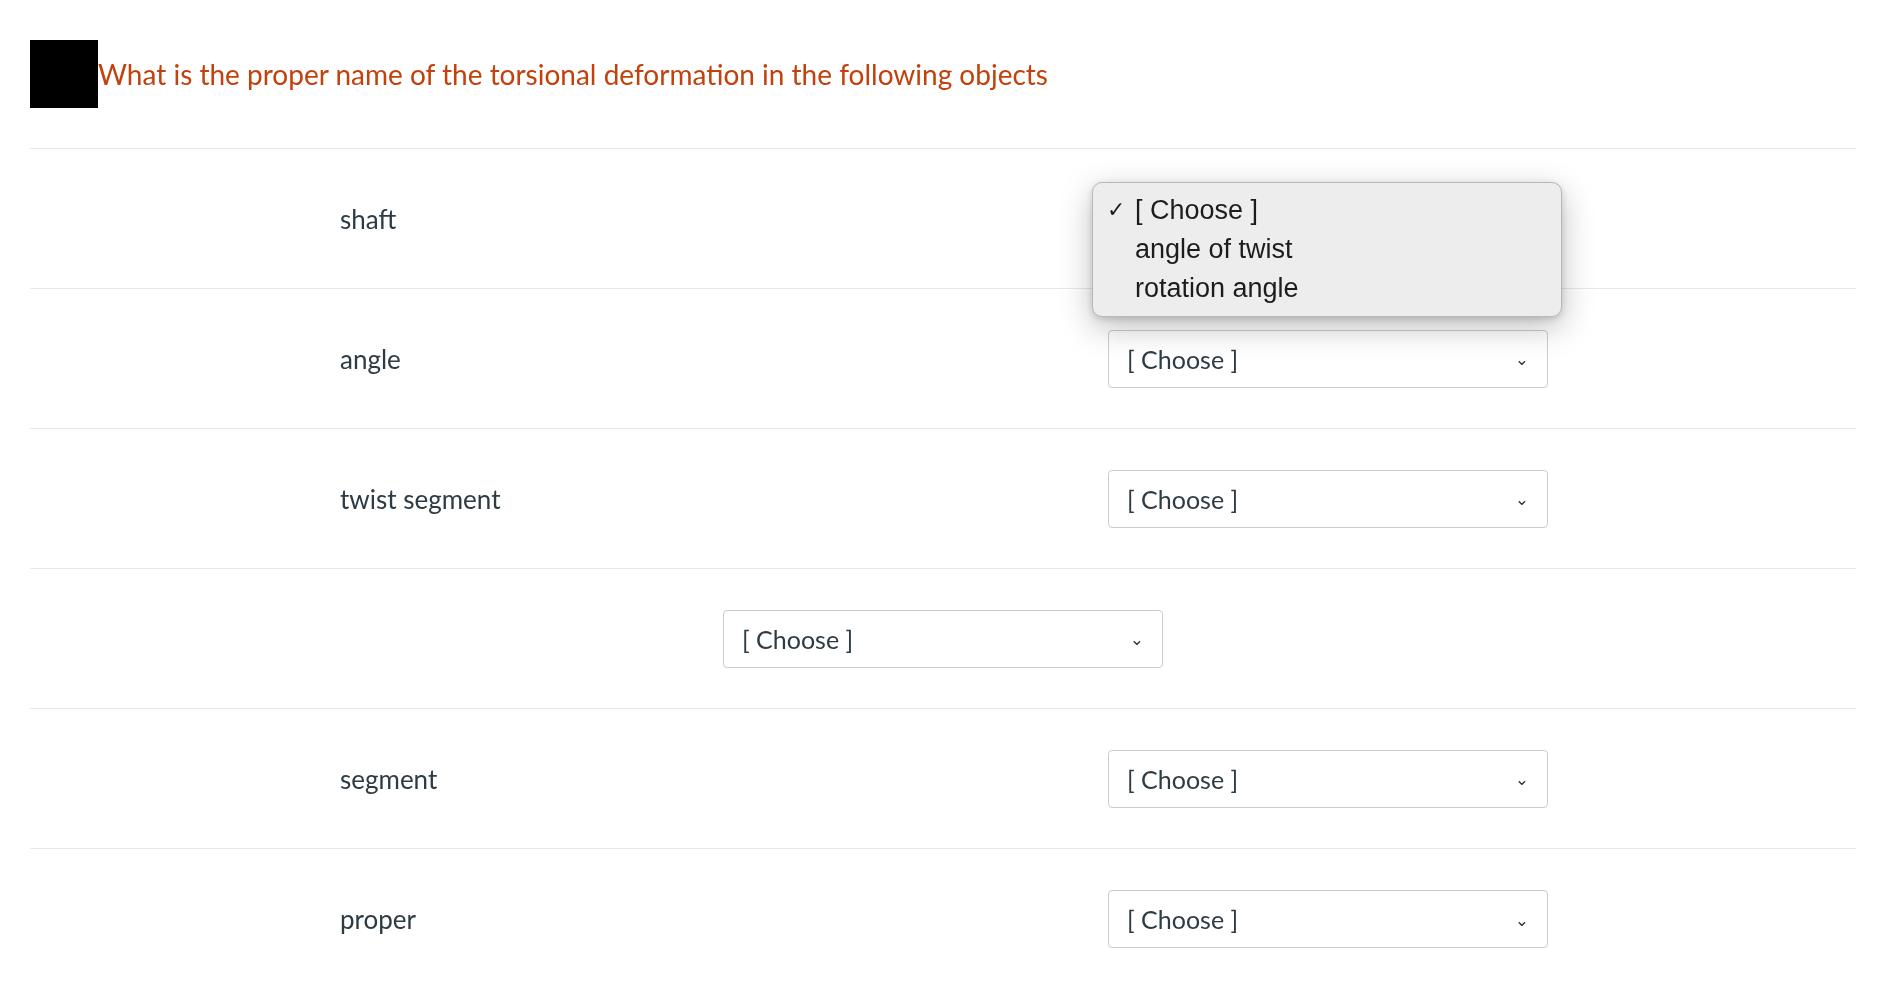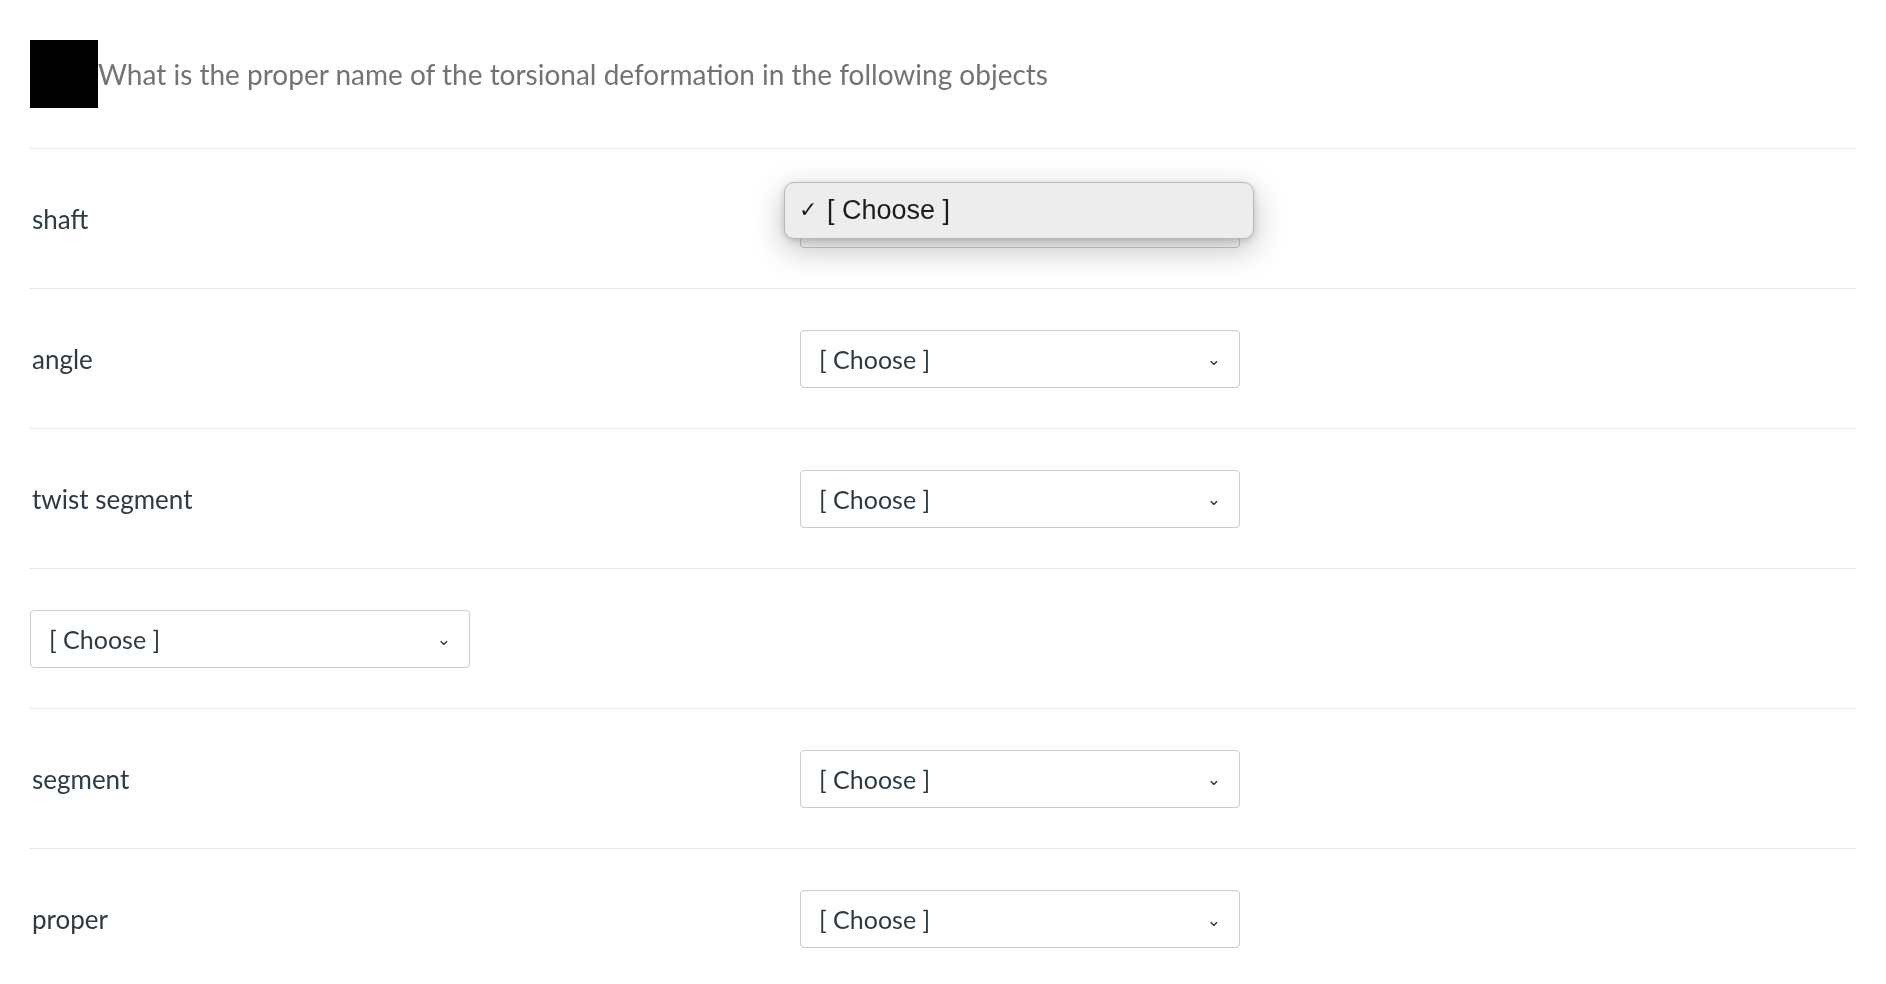--- a/index.html
+++ b/index.html
@@ -22,32 +22,33 @@
     margin-bottom: 40px;
   }
   .black-square {
     width: 68px;
     height: 68px;
     background: #000000;
     flex: 0 0 auto;
   }
   .question-text {
     font-size: 28px;
-    color: #737373;
+    color: #c2410c;
     font-weight: 400;
   }
   .matching-area {
     border-top: 1px solid #e8e8e8;
   }
   .match-row {
     display: flex;
     align-items: center;
     border-bottom: 1px solid #e8e8e8;
     min-height: 140px;
     position: relative;
+    justify-content: center;
   }
   .match-row:last-child {
     border-bottom: none;
   }
   .match-label {
     font-size: 26px;
     color: #2d3b45;
     width: 770px;
     padding-left: 2px;
   }
@@ -118,20 +119,28 @@
       <div class="select-wrap">
         <div class="select">
           <span class="select-text">[ Choose ]</span>
           <span class="chevron">⌄</span>
         </div>
         <div class="dropdown">
           <div class="dropdown-option">
             <span class="check-col">✓</span>
             <span>[ Choose ]</span>
           </div>
+          <div class="dropdown-option">
+            <span class="check-col"></span>
+            <span>angle of twist</span>
+          </div>
+          <div class="dropdown-option">
+            <span class="check-col"></span>
+            <span>rotation angle</span>
+          </div>
         </div>
       </div>
     </div>
 
     <div class="match-row">
       <div class="match-label">angle</div>
       <div class="select-wrap">
         <div class="select">
           <span class="select-text">[ Choose ]</span>
           <span class="chevron">⌄</span>

